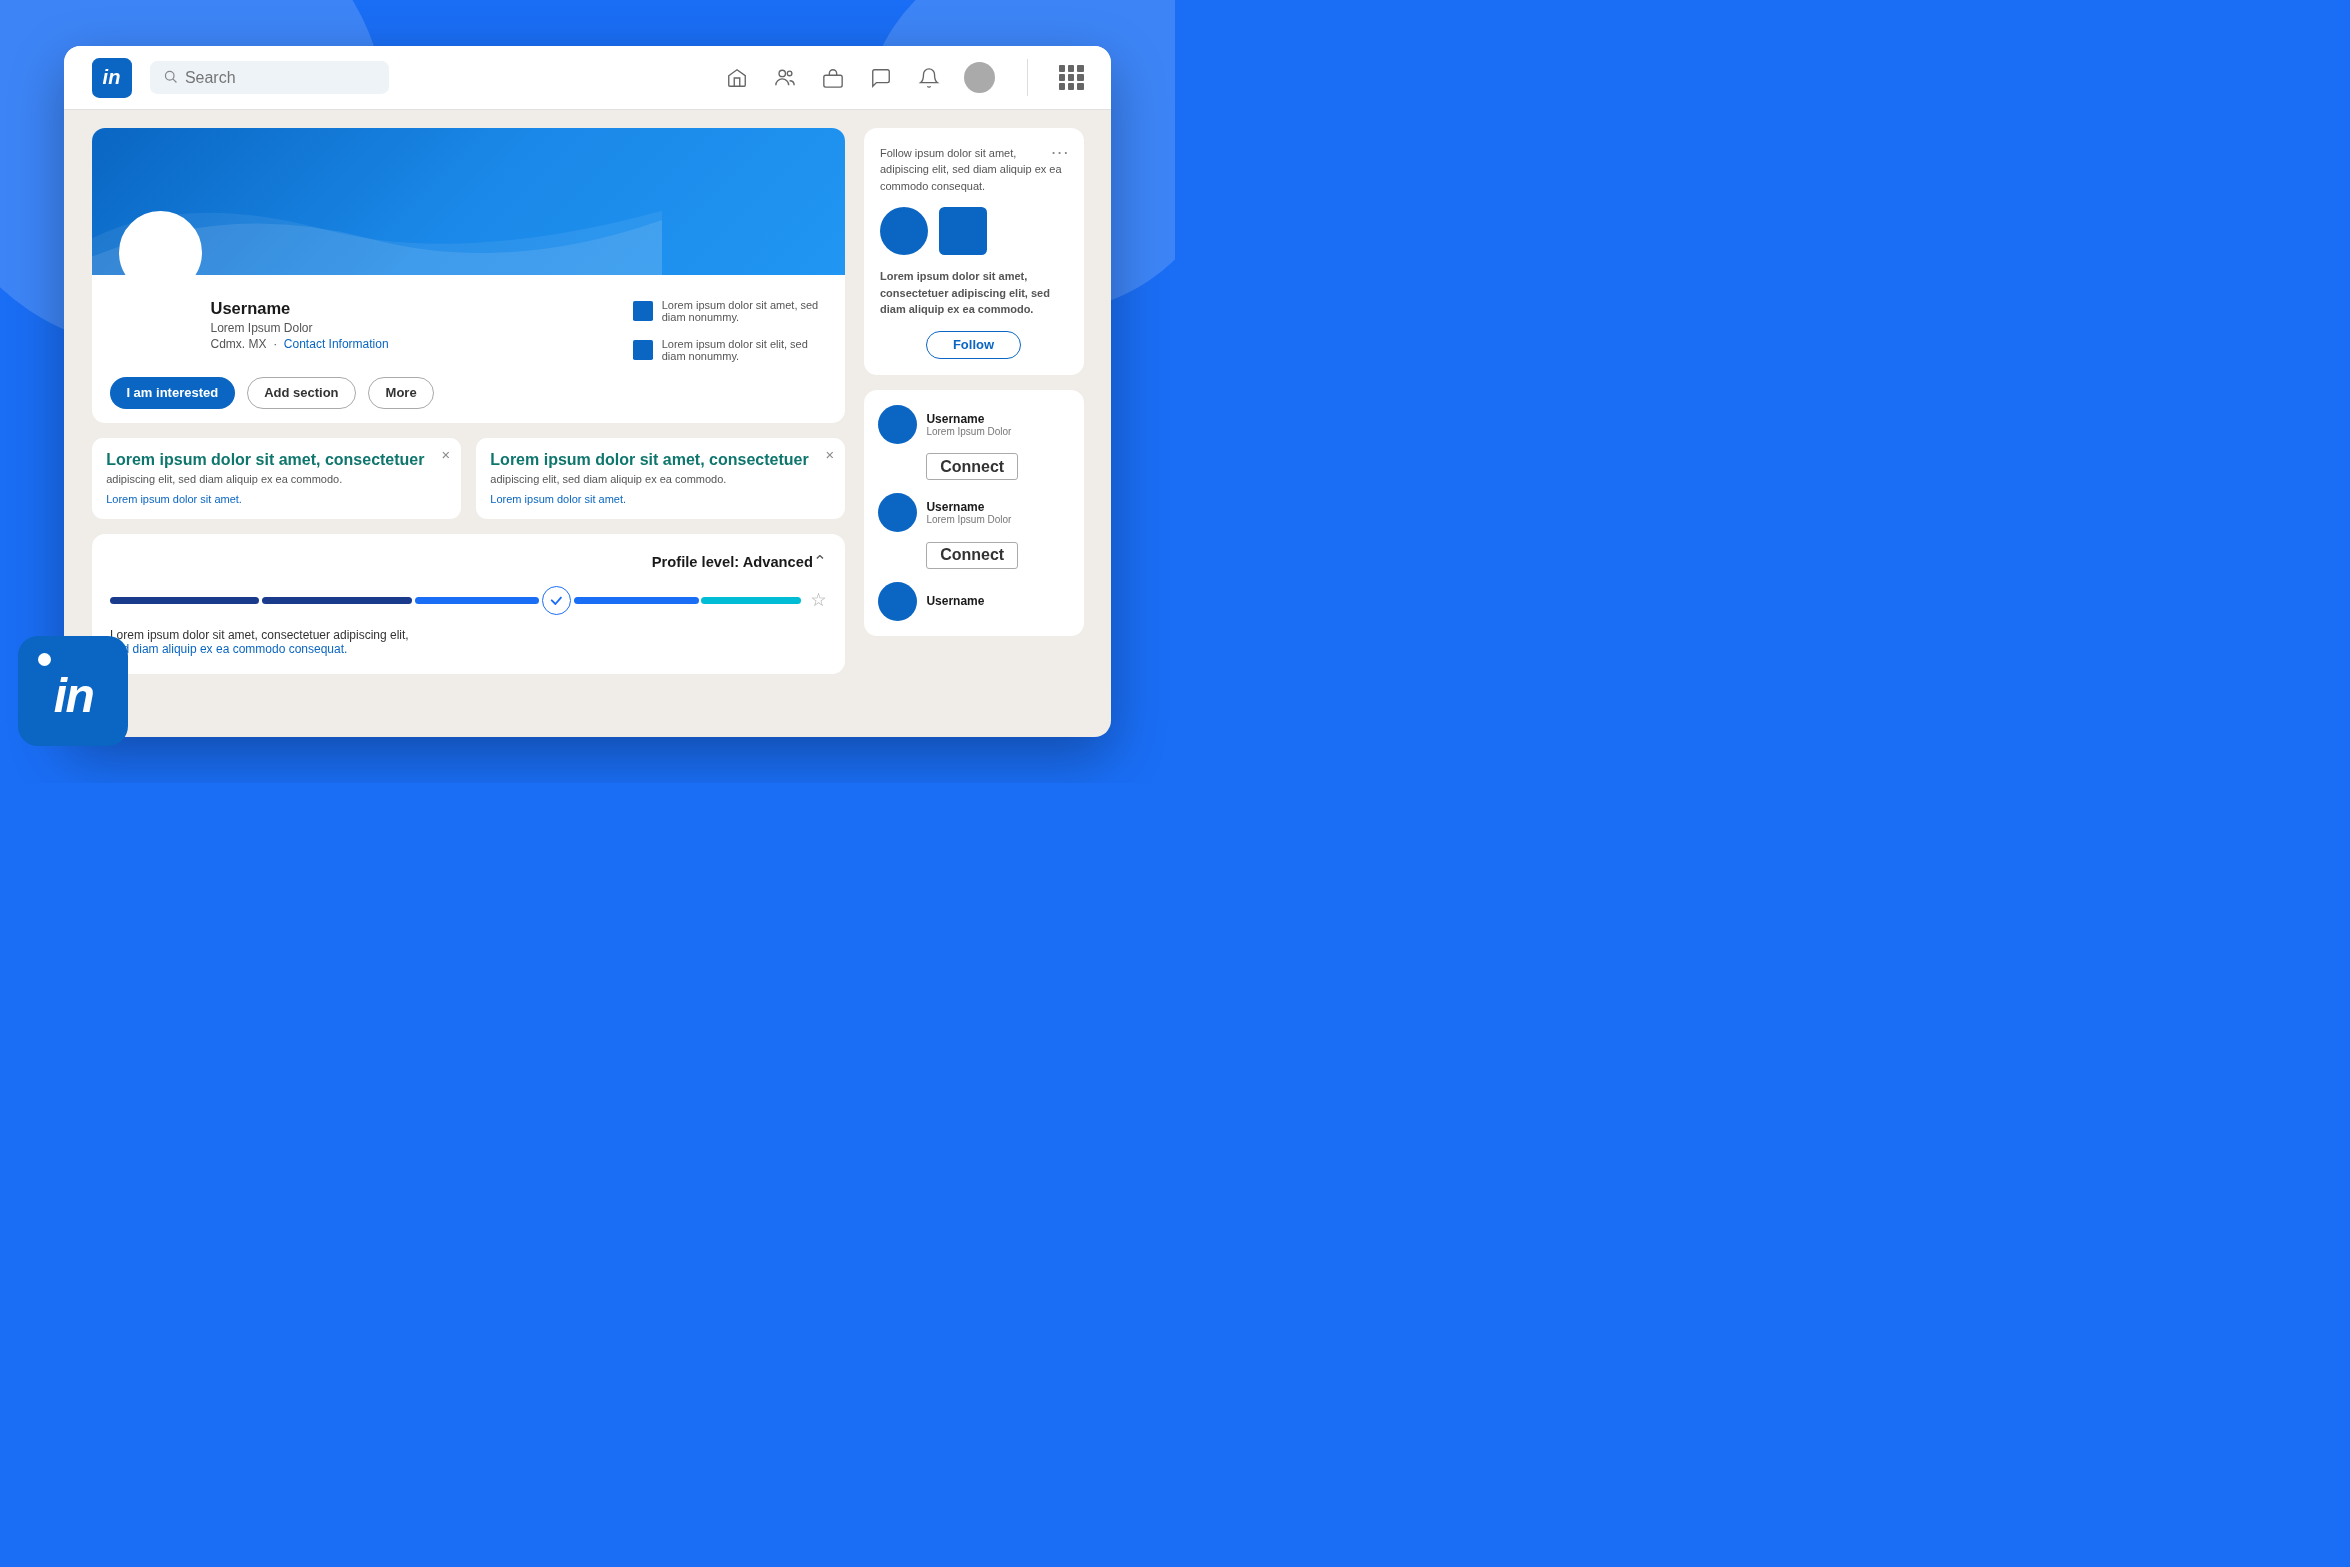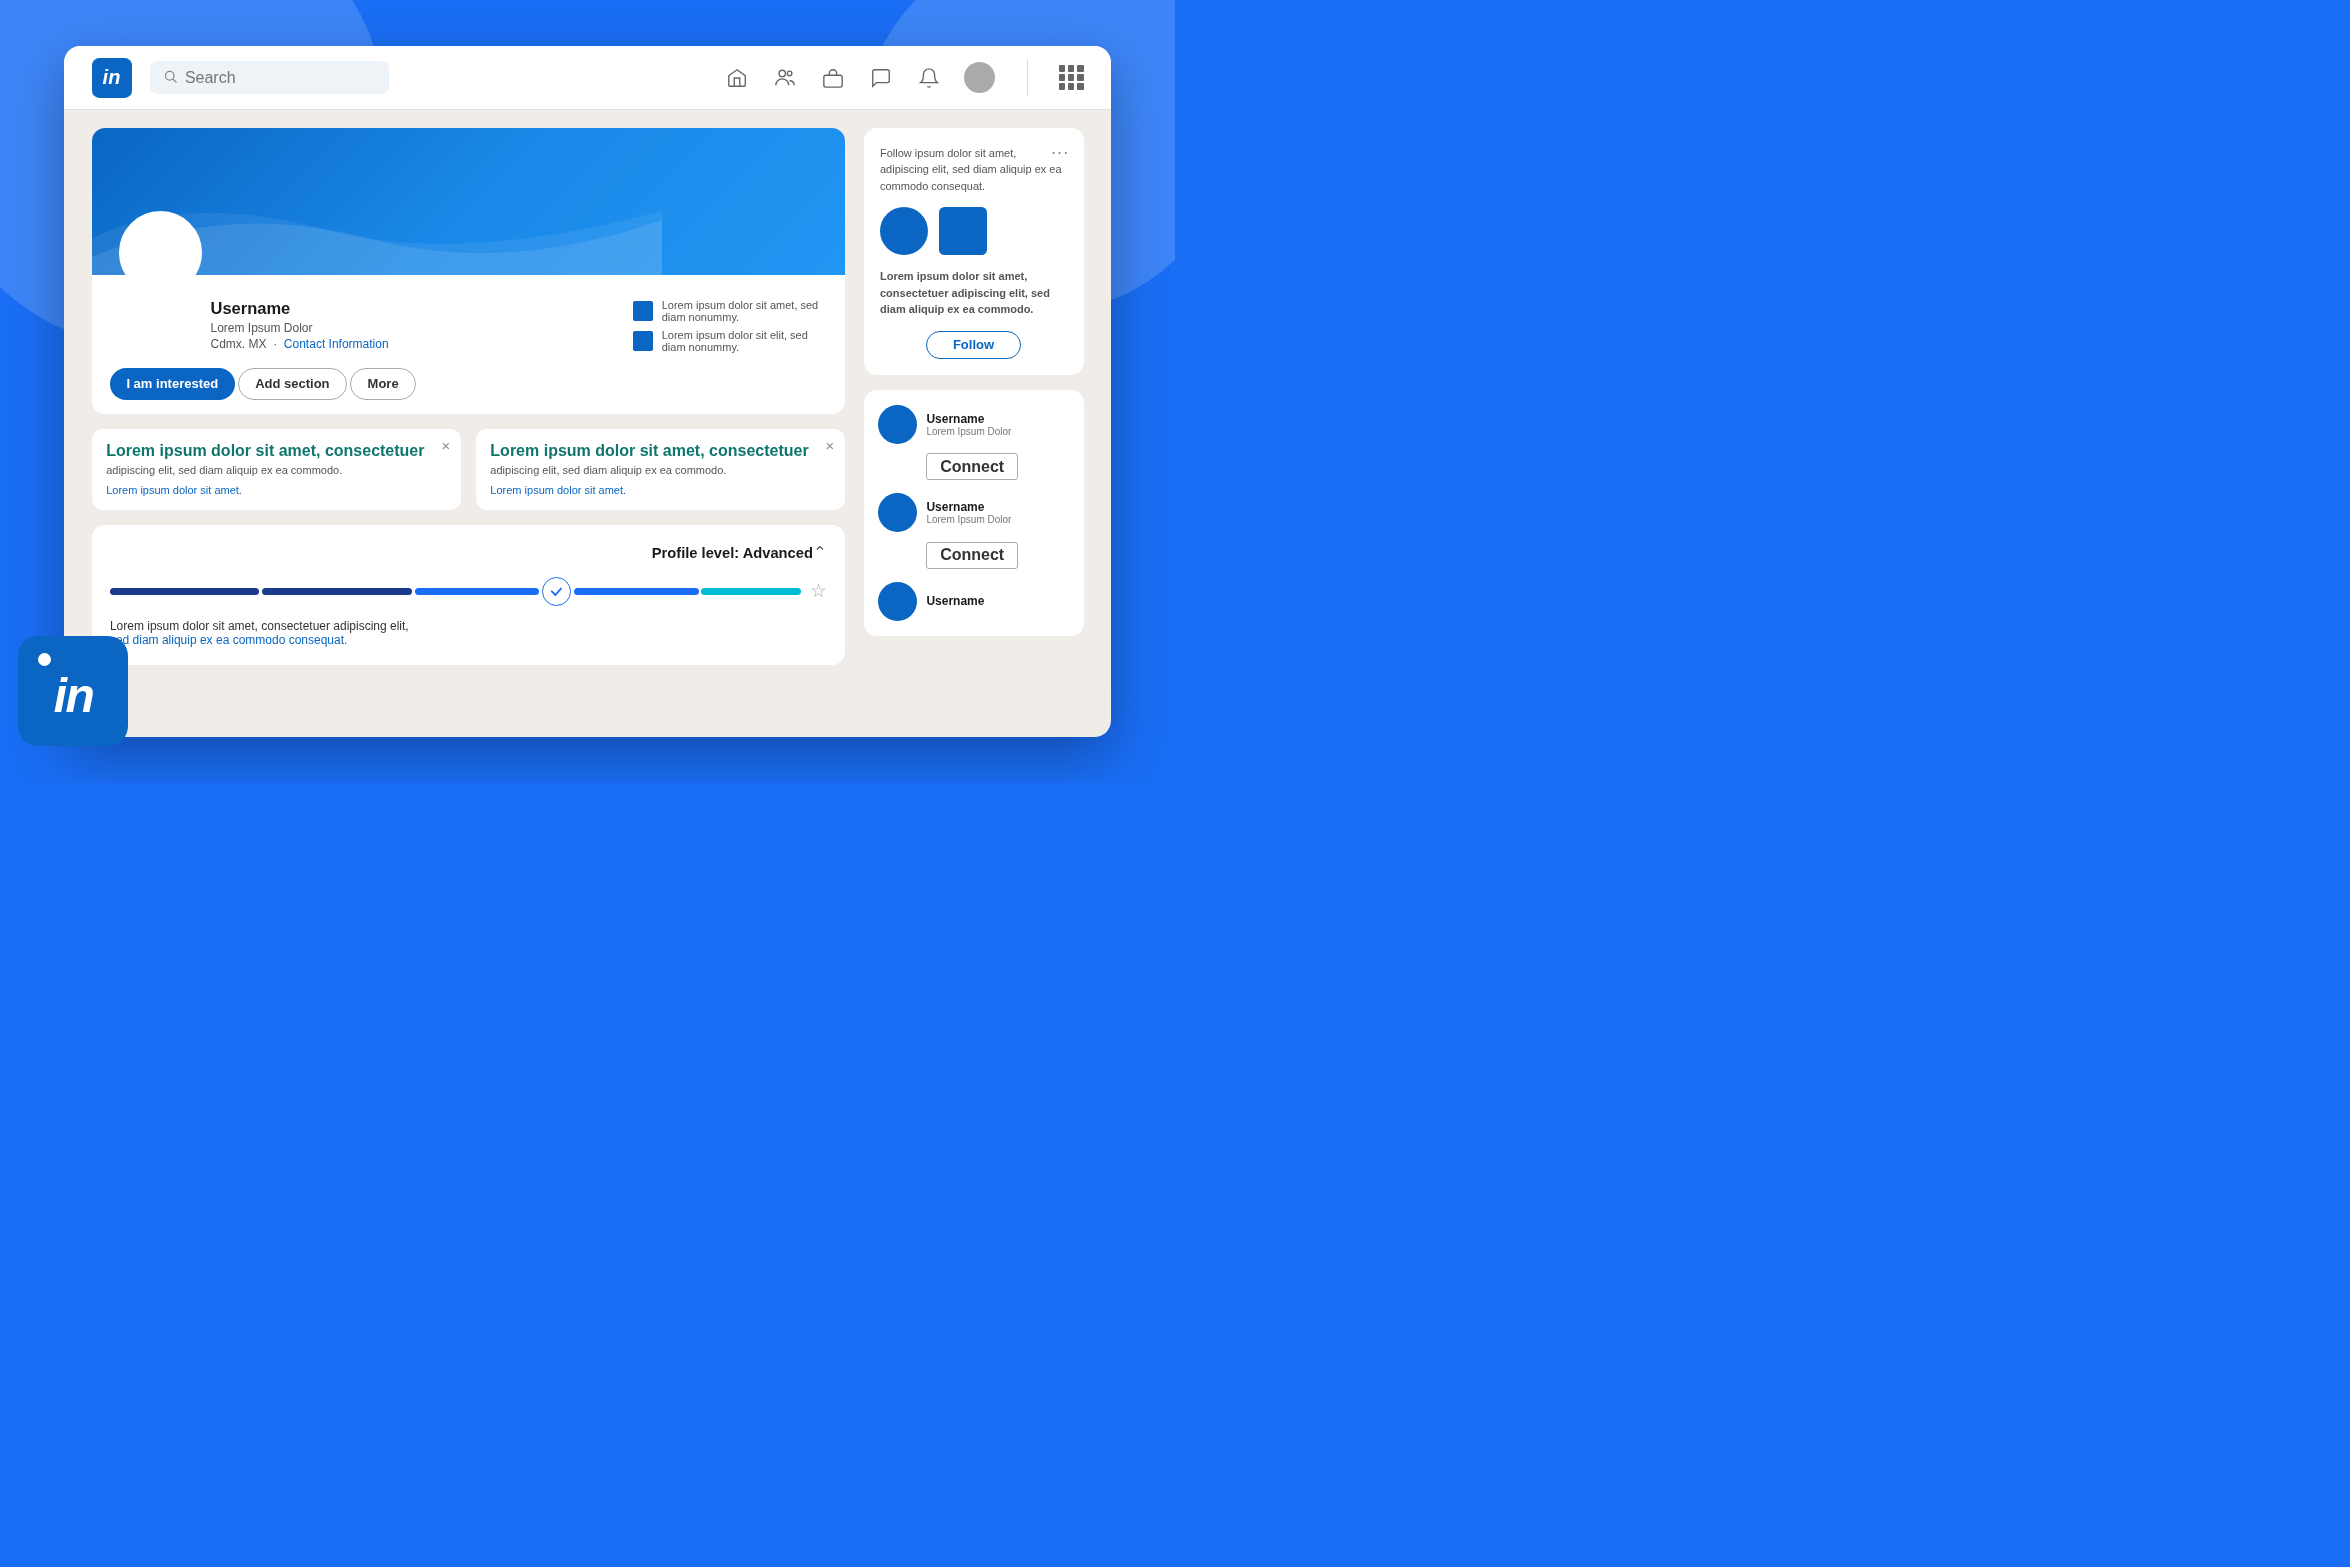--- a/index.html
+++ b/index.html
@@ -256,21 +256,21 @@
     }
     .contact-link {
       color: #0a66c2;
       cursor: pointer;
       text-decoration: none;
     }
 
     .profile-stats {
       display: flex;
       flex-direction: column;
-      gap: 6px;
+      gap: 15px;
       align-items: flex-end;
     }
     .stat-item {
       display: flex;
       align-items: center;
       gap: 9.2px;
     }
     .stat-square {
       width: 20px;
       height: 20px;
@@ -279,21 +279,21 @@
       flex-shrink: 0;
     }
     .stat-text {
       font-size: 11px;
       color: #555;
       max-width: 165px;
     }
 
     .profile-actions {
       display: flex;
-      gap: 3px;
+      gap: 12px;
       padding: 0 18.4px 14.7px 18.4px;
     }
     .btn-primary {
       background: #0a66c2;
       color: white;
       border: none;
       border-radius: 18.4px;
       padding: 7.3px 16.5px;
       font-size: 13px;
       font-weight: 600;

